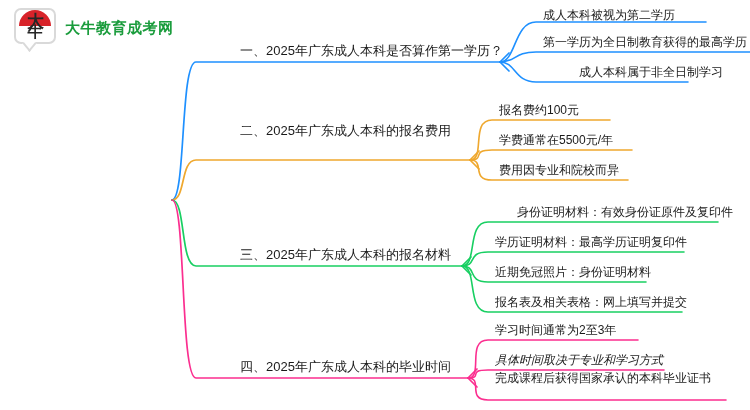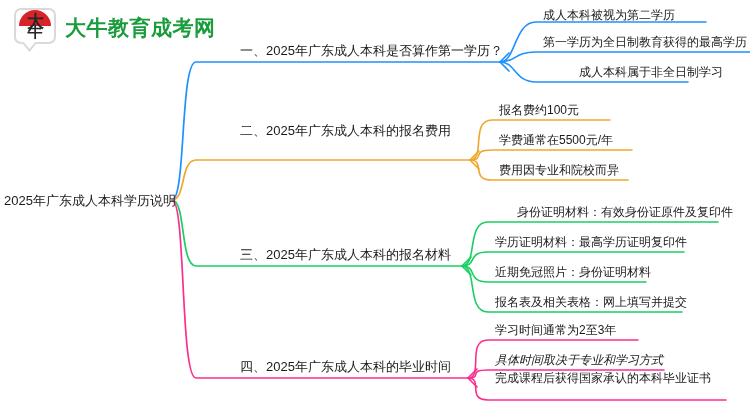--- a/index.html
+++ b/index.html
@@ -33,21 +33,21 @@
     position:absolute;left:0;top:7px;width:42px;text-align:center;
     font-size:17px;line-height:17px;font-weight:700;color:#262626;
     font-family:"Liberation Serif","DejaVu Serif",serif;letter-spacing:-1px;
   }
   .logo-mark .glyph2{
     position:absolute;left:0;top:19px;width:42px;text-align:center;
     font-size:15px;line-height:15px;font-weight:700;color:#262626;
     font-family:"Liberation Serif","DejaVu Serif",serif;
   }
   .logo-text{display:flex;flex-direction:column;justify-content:center;}
-  .logo-cn{font-size:21px;line-height:23px;font-weight:700;color:#1a9c3c;letter-spacing:.5px;}
+  .logo-cn{font-size:15px;line-height:23px;font-weight:700;color:#1a9c3c;letter-spacing:.5px;}
   .logo-en{font-size:12px;line-height:14px;font-weight:700;color:#9a9a9a;letter-spacing:.2px;}
 
   
   .node{position:absolute;color:#1a1a1a;white-space:nowrap;}
   .root-node{font-size:13px;line-height:15px;left:4px;top:193px;}
   .grp-label{font-size:13px;line-height:15px;text-align:right;}
   .leaf-label{font-size:12px;line-height:14px;}
 </style>
 </head>
 <body>
@@ -83,21 +83,20 @@
       <path d="M 462 266 C 478 266 466 252 488 252 L 684 252" fill="none" stroke="#18cf62" stroke-width="1.6" stroke-linecap="round"></path>
       <path d="M 462 266 C 478 266 466 282 488 282 L 646 282" fill="none" stroke="#18cf62" stroke-width="1.6" stroke-linecap="round"></path>
       <path d="M 462 266 C 478 266 466 312 488 312 L 682 312" fill="none" stroke="#18cf62" stroke-width="1.6" stroke-linecap="round"></path>
       <path d="M 172 200 C 186 200 180 378 196 378 L 468 378" fill="none" stroke="#fb2e8f" stroke-width="1.7" stroke-linecap="round"></path>
       <path d="M 477 369 L 468 378 L 477 387" fill="none" stroke="#fb2e8f" stroke-width="1.7" stroke-linecap="round" stroke-linejoin="round"></path>
       <path d="M 468 378 C 484 378 466 340 488 340 L 638 340" fill="none" stroke="#fb2e8f" stroke-width="1.6" stroke-linecap="round"></path>
       <path d="M 468 378 C 484 378 466 370 488 370 L 664 370" fill="none" stroke="#fb2e8f" stroke-width="1.6" stroke-linecap="round"></path>
       <path d="M 468 378 C 484 378 466 400 488 400 L 726 400" fill="none" stroke="#fb2e8f" stroke-width="1.6" stroke-linecap="round"></path>
     </svg>
 
-  <div class="node root-node">2025年广东成人本科学历说明</div>
 
   <div id="labels">
       <div class="node grp-label" style="left: 240px; top: 43px;">一、2025年广东成人本科是否算作第一学历？</div>
       <div class="node leaf-label" style="left: 543px; top: 8px;">成人本科被视为第二学历</div>
       <div class="node leaf-label" style="left: 543px; top: 35px;">第一学历为全日制教育获得的最高学历</div>
       <div class="node leaf-label" style="left: 543px; top: 65px; margin-left: 36px;">成人本科属于非全日制学习</div>
       <div class="node grp-label" style="left: 240px; top: 123px;">二、2025年广东成人本科的报名费用</div>
       <div class="node leaf-label" style="left: 499px; top: 103px;">报名费约100元</div>
       <div class="node leaf-label" style="left: 499px; top: 133px;">学费通常在5500元/年</div>
       <div class="node leaf-label" style="left: 499px; top: 163px;">费用因专业和院校而异</div>

